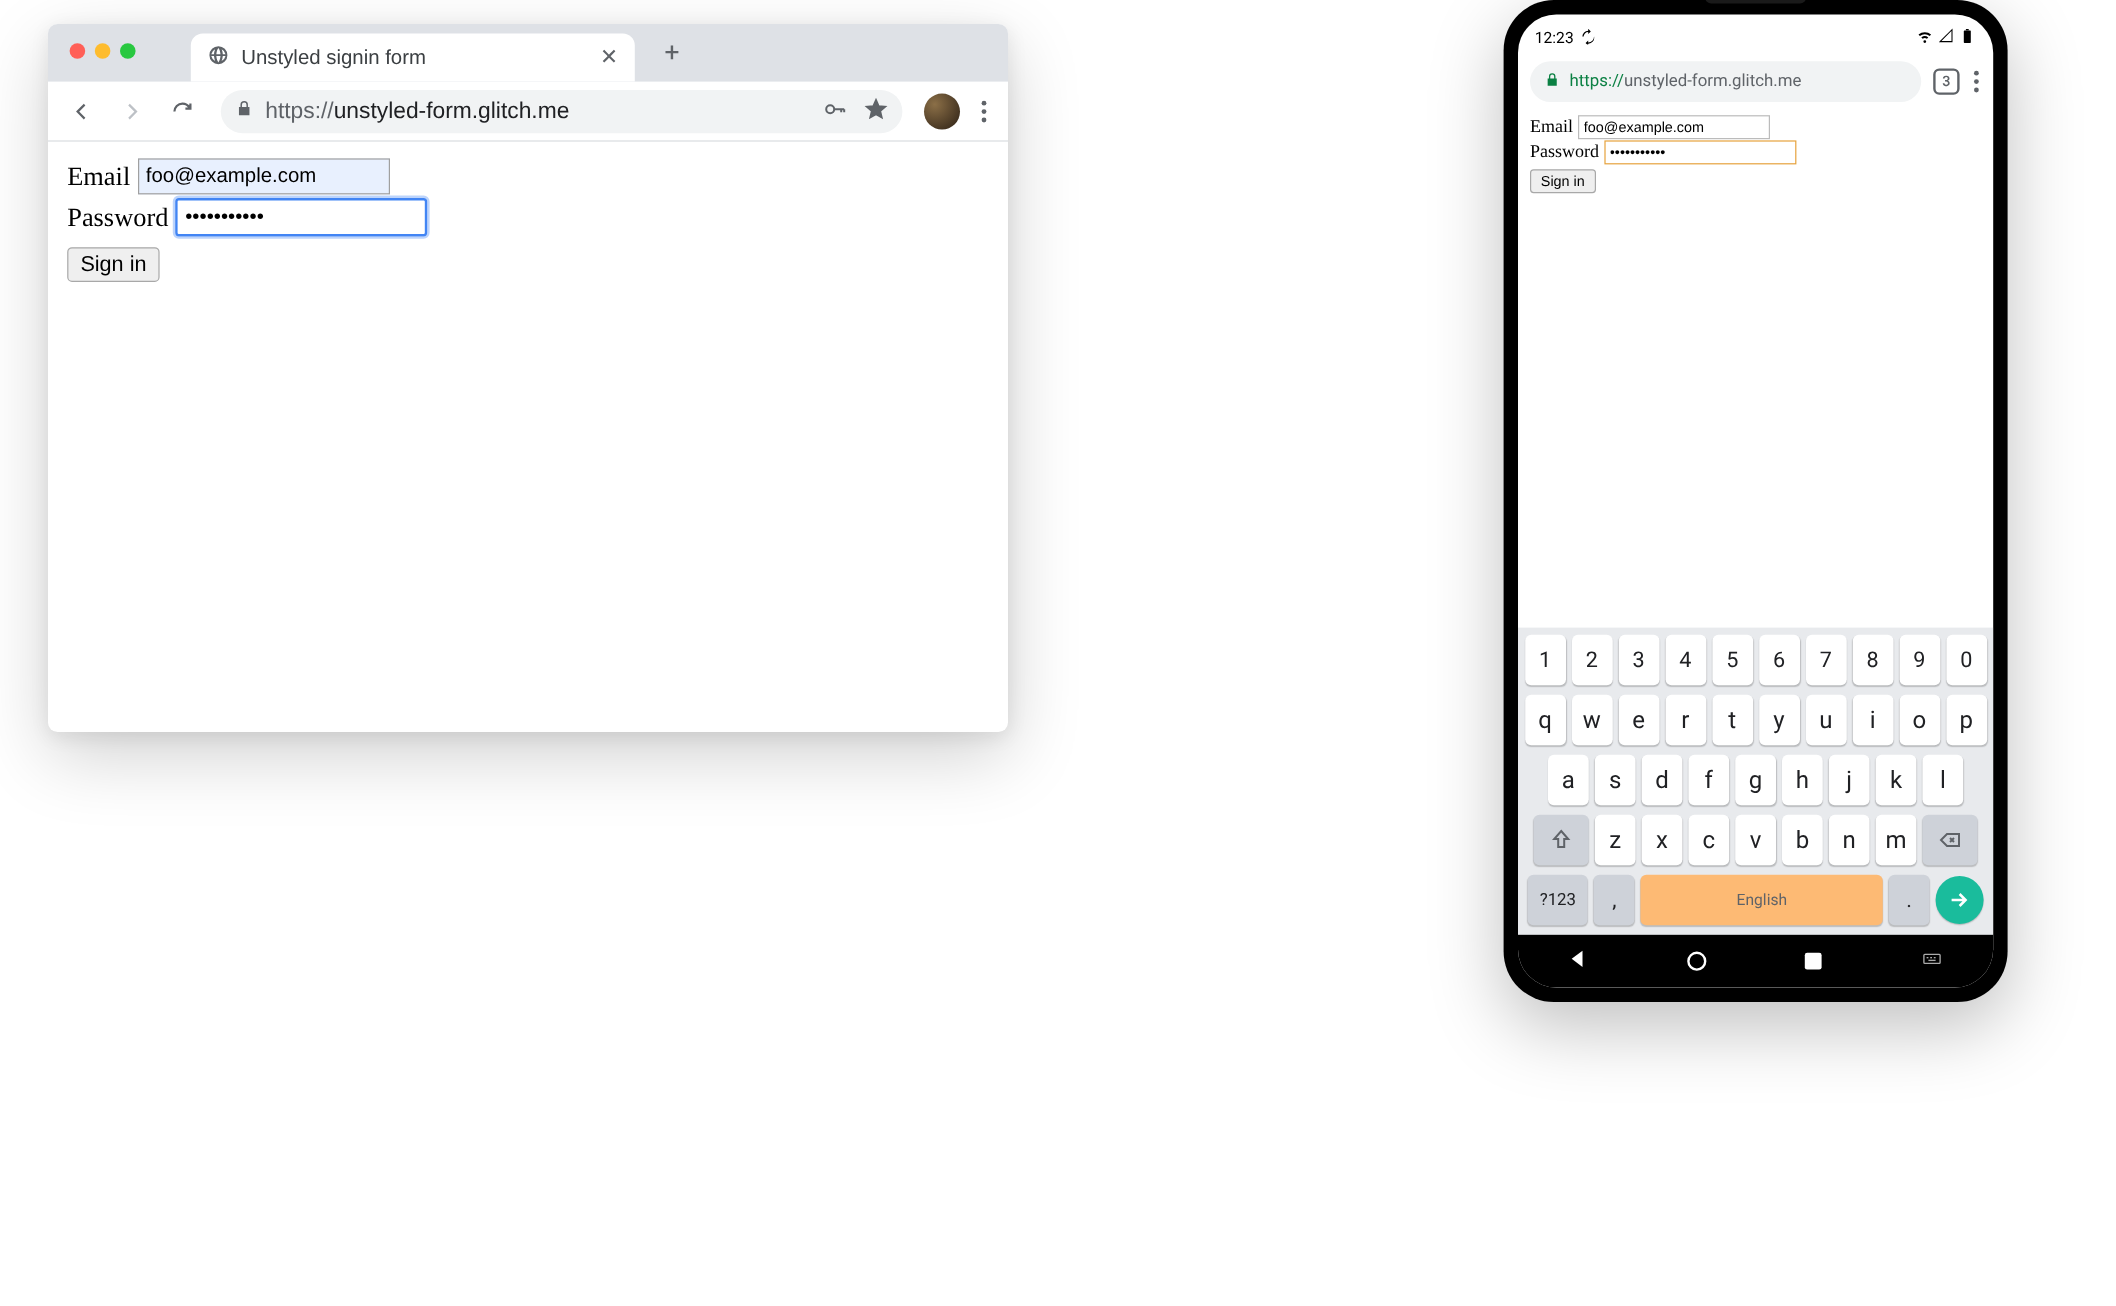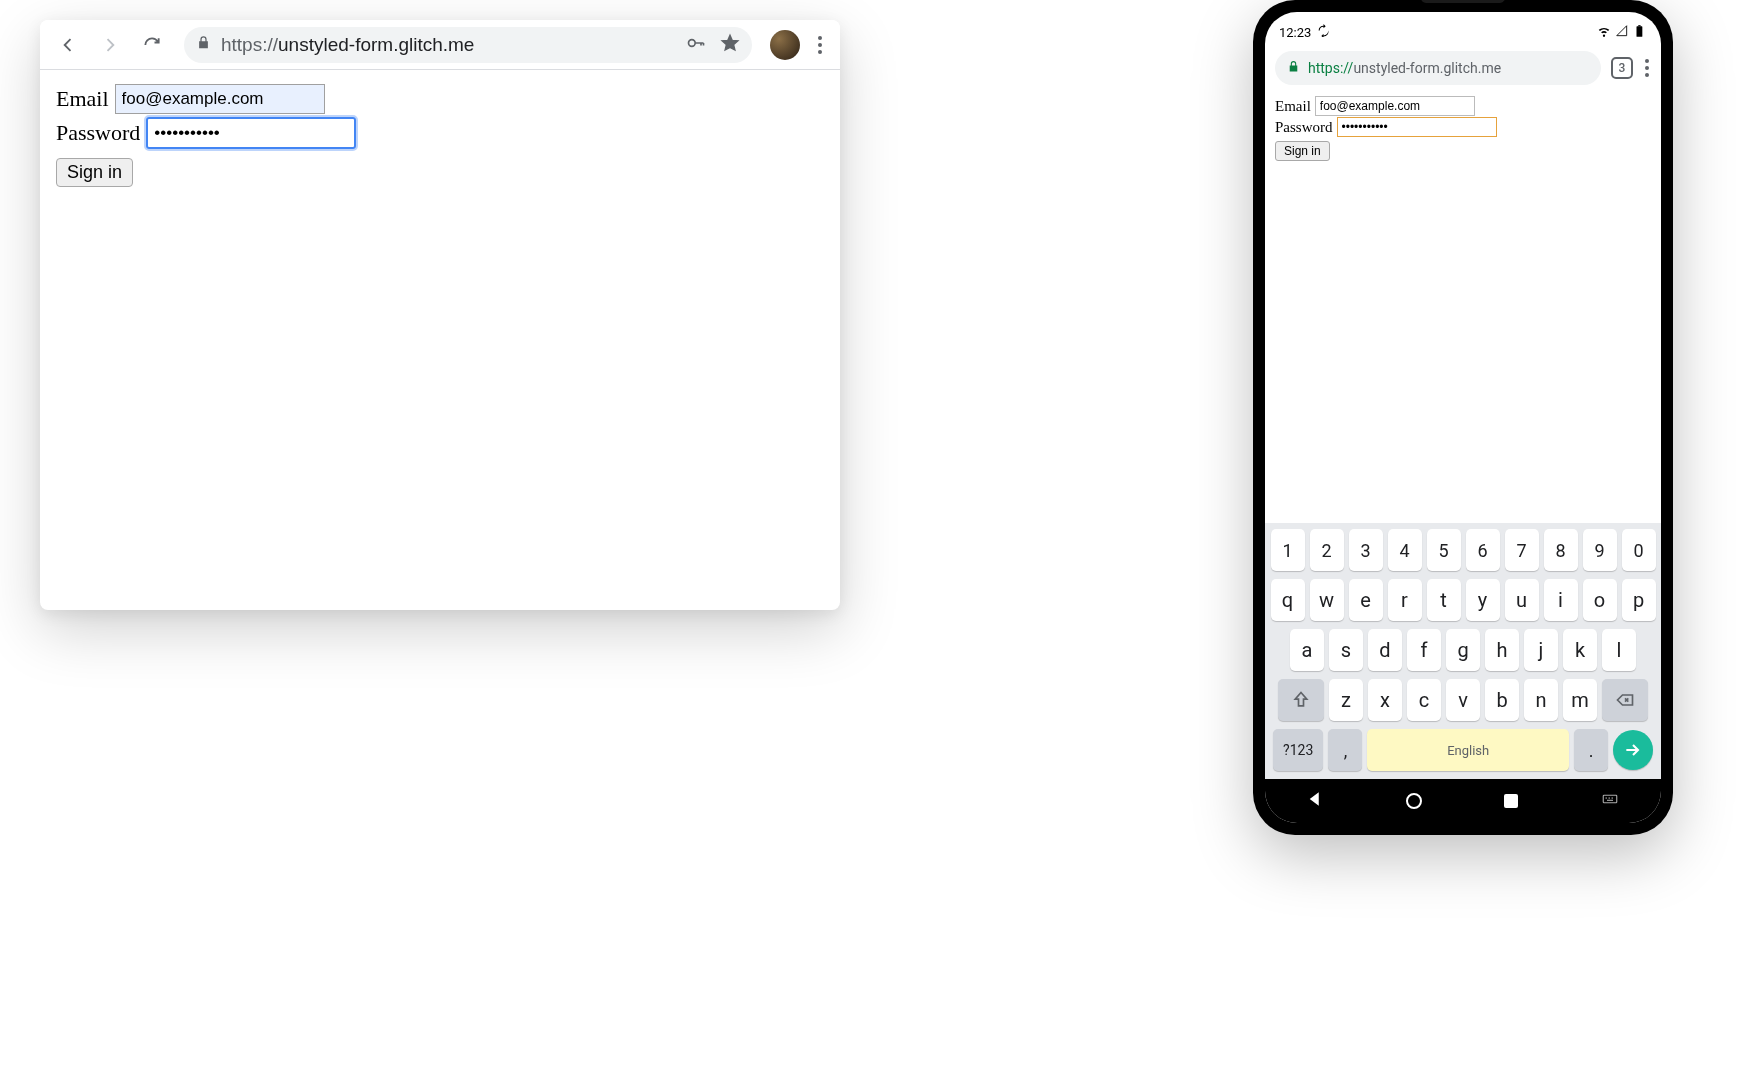--- a/index.html
+++ b/index.html
@@ -270,21 +270,21 @@
     }
     .key.num { font-size:18px;}
     .kb-row.row2 { padding: 0 18px;}
     .kb-row.row3 { padding: 0 2px;}
     .key.shift, .key.back { background:#ced2d9; max-width:46px;}
     .key.shift svg, .key.back svg { width:20px; height:20px;}
     .kb-bottom { display:flex; gap:5px; align-items:center; padding: 0 4px; justify-content: space-between;}
     .key.sym { background:#ced2d9; max-width:52px; font-size:14px;}
     .key.comma, .key.period { background:#ced2d9; max-width:34px; font-size:18px;}
     .key.space {
-      background:#fef9c3; flex:4; max-width:none;
+      background:#fdba74; flex:4; max-width:none;
       font-size:13px; color:#5f6368;
     }
     .key.enter {
       background:#1abc9c; max-width:40px; border-radius:50%;
       width:40px; height:40px;
     }
     .key.enter svg { width:20px; height:20px; stroke:#fff; fill:none;}
 
     .android-nav {
       height: 44px; background:#000;
@@ -293,20 +293,37 @@
     .android-nav .navb { color:#fff; }
     .android-nav svg { width:18px; height:18px; fill:#fff;}
     .android-nav .navb.square { width:14px; height:14px; background:#fff; border-radius:2px;}
     .android-nav .navb.circle { width:16px; height:16px; border:2px solid #fff; border-radius:50%;}
     .android-nav .kb-toggle svg { width:20px; fill:#aaa;}
   </style>
 </head>
 <body>
 
 <div class="desktop-browser">
+  <div class="desktop-tabbar">
+    <div class="traffic-lights">
+      <div class="light red"></div>
+      <div class="light yellow"></div>
+      <div class="light green"></div>
+    </div>
+    <div class="desktop-tab">
+      <span class="globe-icon">
+        <svg viewBox="0 0 24 24">
+            <path d="M12 2a10 10 0 100 20 10 10 0 000-20zm7.9 9h-3a16 16 0 00-1.3-5.5A8 8 0 0119.9 11zM12 4c.9 1.2 2 3.5 2.3 7H9.7C10 7.5 11.1 5.2 12 4zM8.4 5.5A16 16 0 007.1 11h-3a8 8 0 014.3-5.5zM4.1 13h3c.2 2.1.7 4 1.3 5.5A8 8 0 014.1 13zM12 20c-.9-1.2-2-3.5-2.3-7h4.6c-.3 3.5-1.4 5.8-2.3 7zm3.6-1.5c.6-1.5 1.1-3.4 1.3-5.5h3a8 8 0 01-4.3 5.5z"></path>
+          </svg>
+      </span>
+      <span class="tab-title">Unstyled signin form</span>
+      <span class="tab-close">✕</span>
+    </div>
+    <div class="tab-plus">+</div>
+  </div>
 
   <div class="desktop-toolbar">
     <div class="nav-btn">
       <svg viewBox="0 0 24 24" fill="none" stroke="#5f6368" stroke-width="2.2">
           <path d="M15 5l-7 7 7 7"></path>
         </svg>
     </div>
     <div class="nav-btn disabled">
       <svg viewBox="0 0 24 24" fill="none" stroke="#bdc1c6" stroke-width="2.2">
           <path d="M9 5l7 7-7 7"></path>

